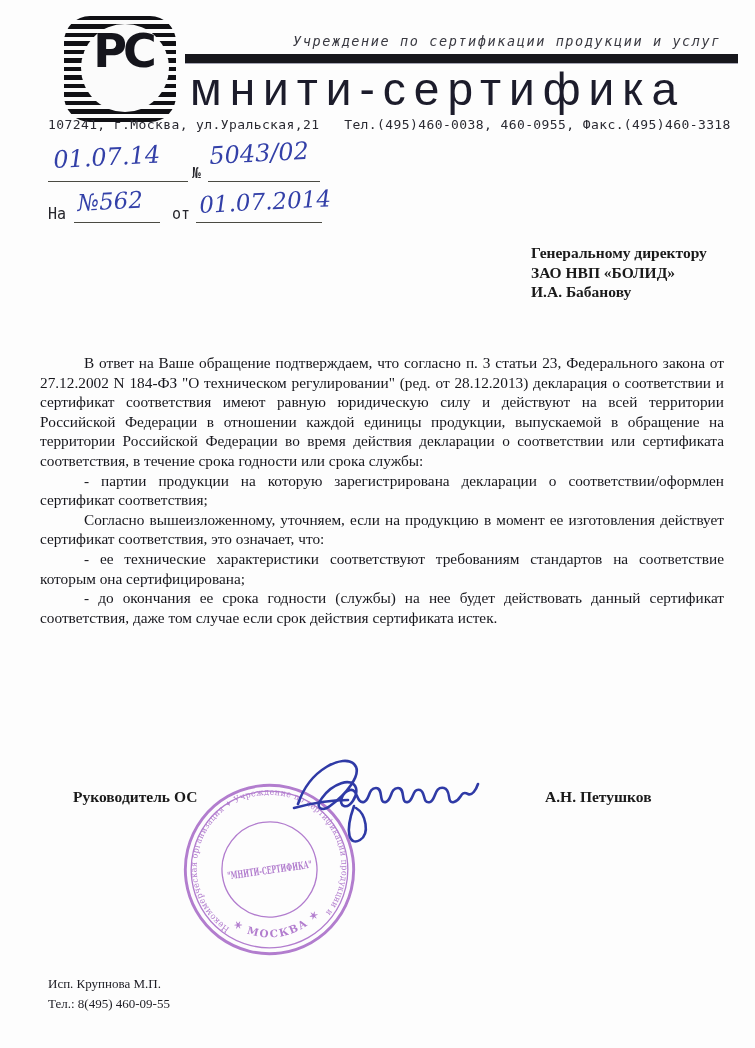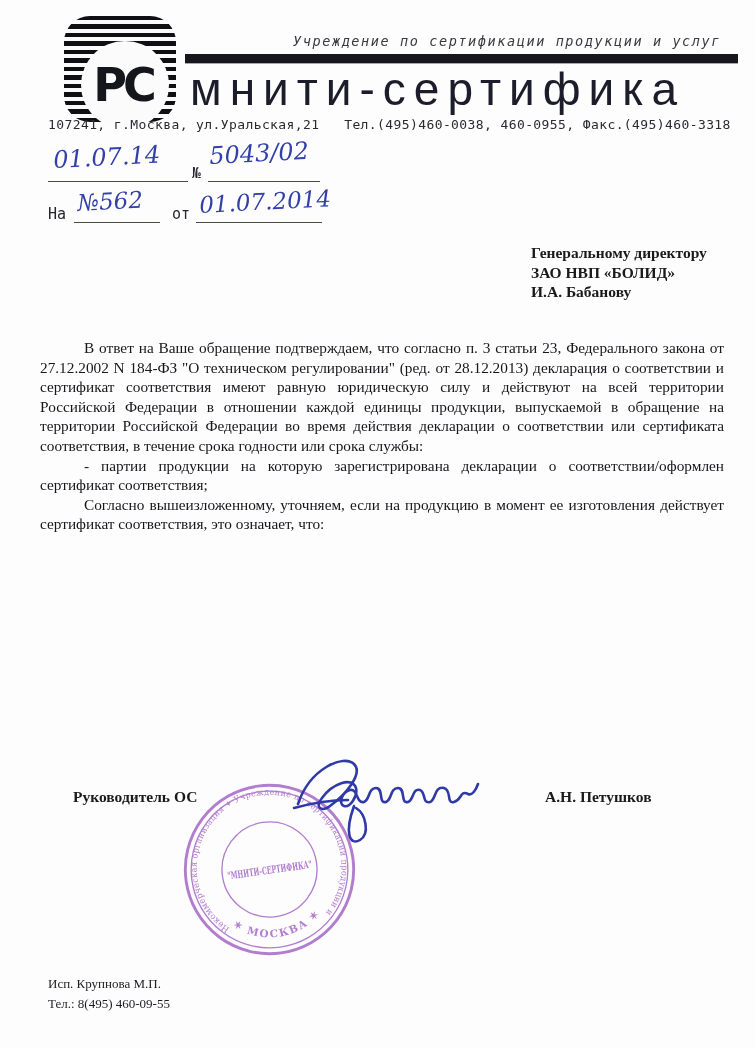--- a/index.html
+++ b/index.html
@@ -8,23 +8,23 @@
     background:#fdfdfd; overflow:hidden;
     font-family:"Liberation Serif", serif; color:#1a1a1a;
   }
   
   .logo{
     position:absolute; left:64px; top:16px; width:112px; height:106px;
     border-radius:26px;
     background:repeating-linear-gradient(180deg,#101014 0px,#101014 4.5px,#fbfbfb 4.5px,#fbfbfb 8.5px);
   }
   .logo-circle{
-    position:absolute; left:17px; top:25px; width:88px; height:88px;
+    position:absolute; left:17px; top:8px; width:88px; height:88px;
     background:#fbfbfb; border-radius:50%;
-    display:flex; align-items:center; justify-content:center;
+    display:flex; align-items:flex-start; justify-content:center;
   }
   .logo-letters{
     font-family:"DejaVu Sans", sans-serif; font-weight:bold;
     font-size:46px; letter-spacing:-4px; color:#15151c; padding-right:4px;
   }
   .tagline{
     position:absolute; left:293px; top:33px;
     font-family:"DejaVu Sans Mono", monospace; font-style:italic;
     font-size:13.5px; letter-spacing:1.6px; color:#3a3a42; white-space:nowrap;text-align:center;
   }
@@ -58,21 +58,21 @@
   #hand-number{position:absolute; left:210px; top:142px; font-size:24px;}
   #hand-in-number{position:absolute; left:78px; top:190px; font-size:23px;}
   #hand-in-date{position:absolute; left:200px; top:192px; font-size:23px;}
   
   .addressee{
     position:absolute; left:531px; top:243px;
     font-weight:bold; font-size:15.5px; line-height:19.5px; white-space:nowrap;
   }
   
   .body-text{
-    position:absolute; left:40px; top:338px; width:684px;
+    position:absolute; left:40px; top:353px; width:684px;
     font-size:15.3px; line-height:19.6px; text-align:justify; color:#16161c;
   }
   .body-text p{margin:0; text-indent:44px;}
   
   .sig-title{position:absolute; left:65px; top:788px; font-weight:bold; font-size:15.5px;margin-left:8px;}
   .sig-name{position:absolute; left:545px; top:788px; font-weight:bold; font-size:15.5px;}
   .sig-scribble{position:absolute; left:292px; top:752px; z-index:3;}
   
   .stamp{position:absolute; left:182px; top:782px; z-index:2; opacity:.88; transform:rotate(-8deg);}
   
@@ -118,20 +118,22 @@
   <div class="addressee">
     <div>Генеральному директору</div>
     <div>ЗАО НВП «БОЛИД»</div>
     <div>И.А. Бабанову</div>
   </div>
 
   <div class="body-text">
     <p>В ответ на Ваше обращение подтверждаем, что согласно п. 3 статьи 23, Федерального закона от 27.12.2002 N 184-ФЗ "О техническом регулировании" (ред. от 28.12.2013) декларация о соответствии и сертификат соответствия имеют равную юридическую силу и действуют на всей территории Российской Федерации в отношении каждой единицы продукции, выпускаемой в обращение на территории Российской Федерации во время действия декларации о соответствии или сертификата соответствия, в течение срока годности или срока службы:</p>
     <p>- партии продукции на которую зарегистрирована декларации о соответствии/оформлен сертификат соответствия;</p>
     <p>Согласно вышеизложенному, уточняем, если на продукцию в момент ее изготовления действует сертификат соответствия, это означает, что:</p>
+    <p>- ее технические характеристики соответствуют требованиям стандартов на соответствие которым она сертифицирована;</p>
+    <p>- до окончания ее срока годности (службы) на нее будет действовать данный сертификат соответствия, даже  том случае если срок действия сертификата истек.</p>
   </div>
 
   <div class="sig-title">Руководитель ОС</div>
   <div class="sig-name">А.Н. Петушков</div>
 
   <svg class="sig-scribble" width="190" height="100" viewBox="0 0 190 100">
     <g fill="none" stroke="#2f3aa6" stroke-width="2.6" stroke-linecap="round">
       <path d="M 6,52 C 18,16 52,2 62,12 C 72,22 52,44 38,54 C 30,60 22,56 30,46 C 40,32 60,24 64,36 C 66,44 58,56 52,54 C 46,52 50,40 58,38 C 66,36 64,52 72,50 C 78,48 76,36 84,36 C 92,36 86,52 94,50 C 100,48 98,36 106,36 C 114,36 108,52 116,50 C 122,48 120,36 128,38 C 134,40 130,52 138,50 C 144,48 142,34 152,36 C 160,38 154,52 162,50 C 170,48 168,38 176,42 C 180,44 184,38 186,32"></path>
       <path d="M 62,54 C 52,82 58,94 68,88 C 78,82 74,62 64,56"></path>
       <path d="M 2,56 C 24,50 40,48 56,48"></path>

